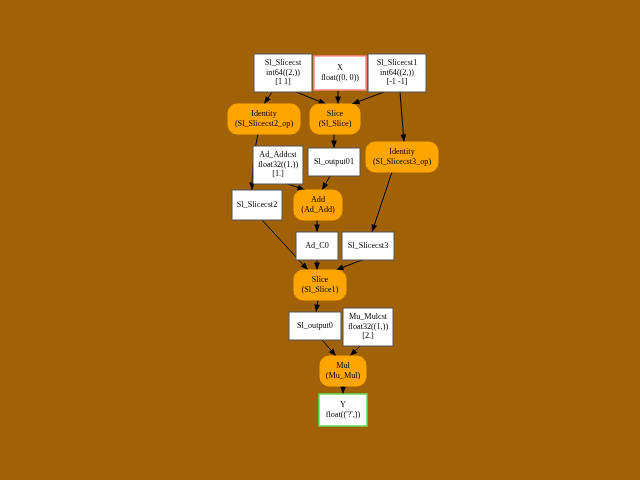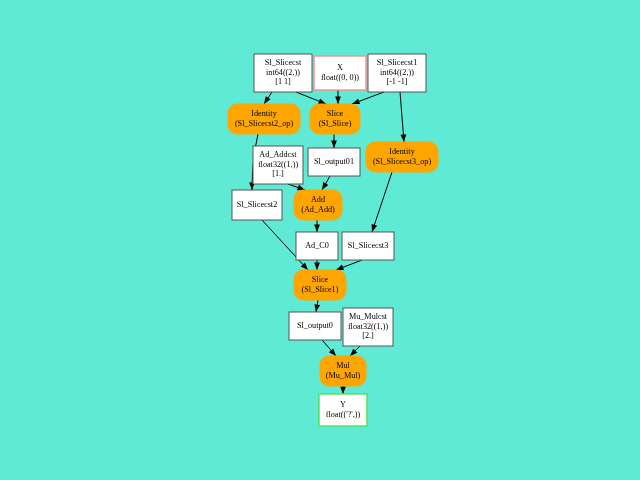--- a/index.html
+++ b/index.html
@@ -4,21 +4,21 @@
 <style>
   html, body {
     margin: 0;
     padding: 0;
     background: #ffffff;
   }
   #page {
     position: relative;
     width: 640px;
     height: 480px;
-    background: #5eead4;
+    background: #a16207;
     font-family: "Liberation Serif", serif;
     overflow: hidden;
   }
   svg#graph {
     position: absolute;
     left: 0;
     top: 0;
     width: 640px;
     height: 480px;
   }

